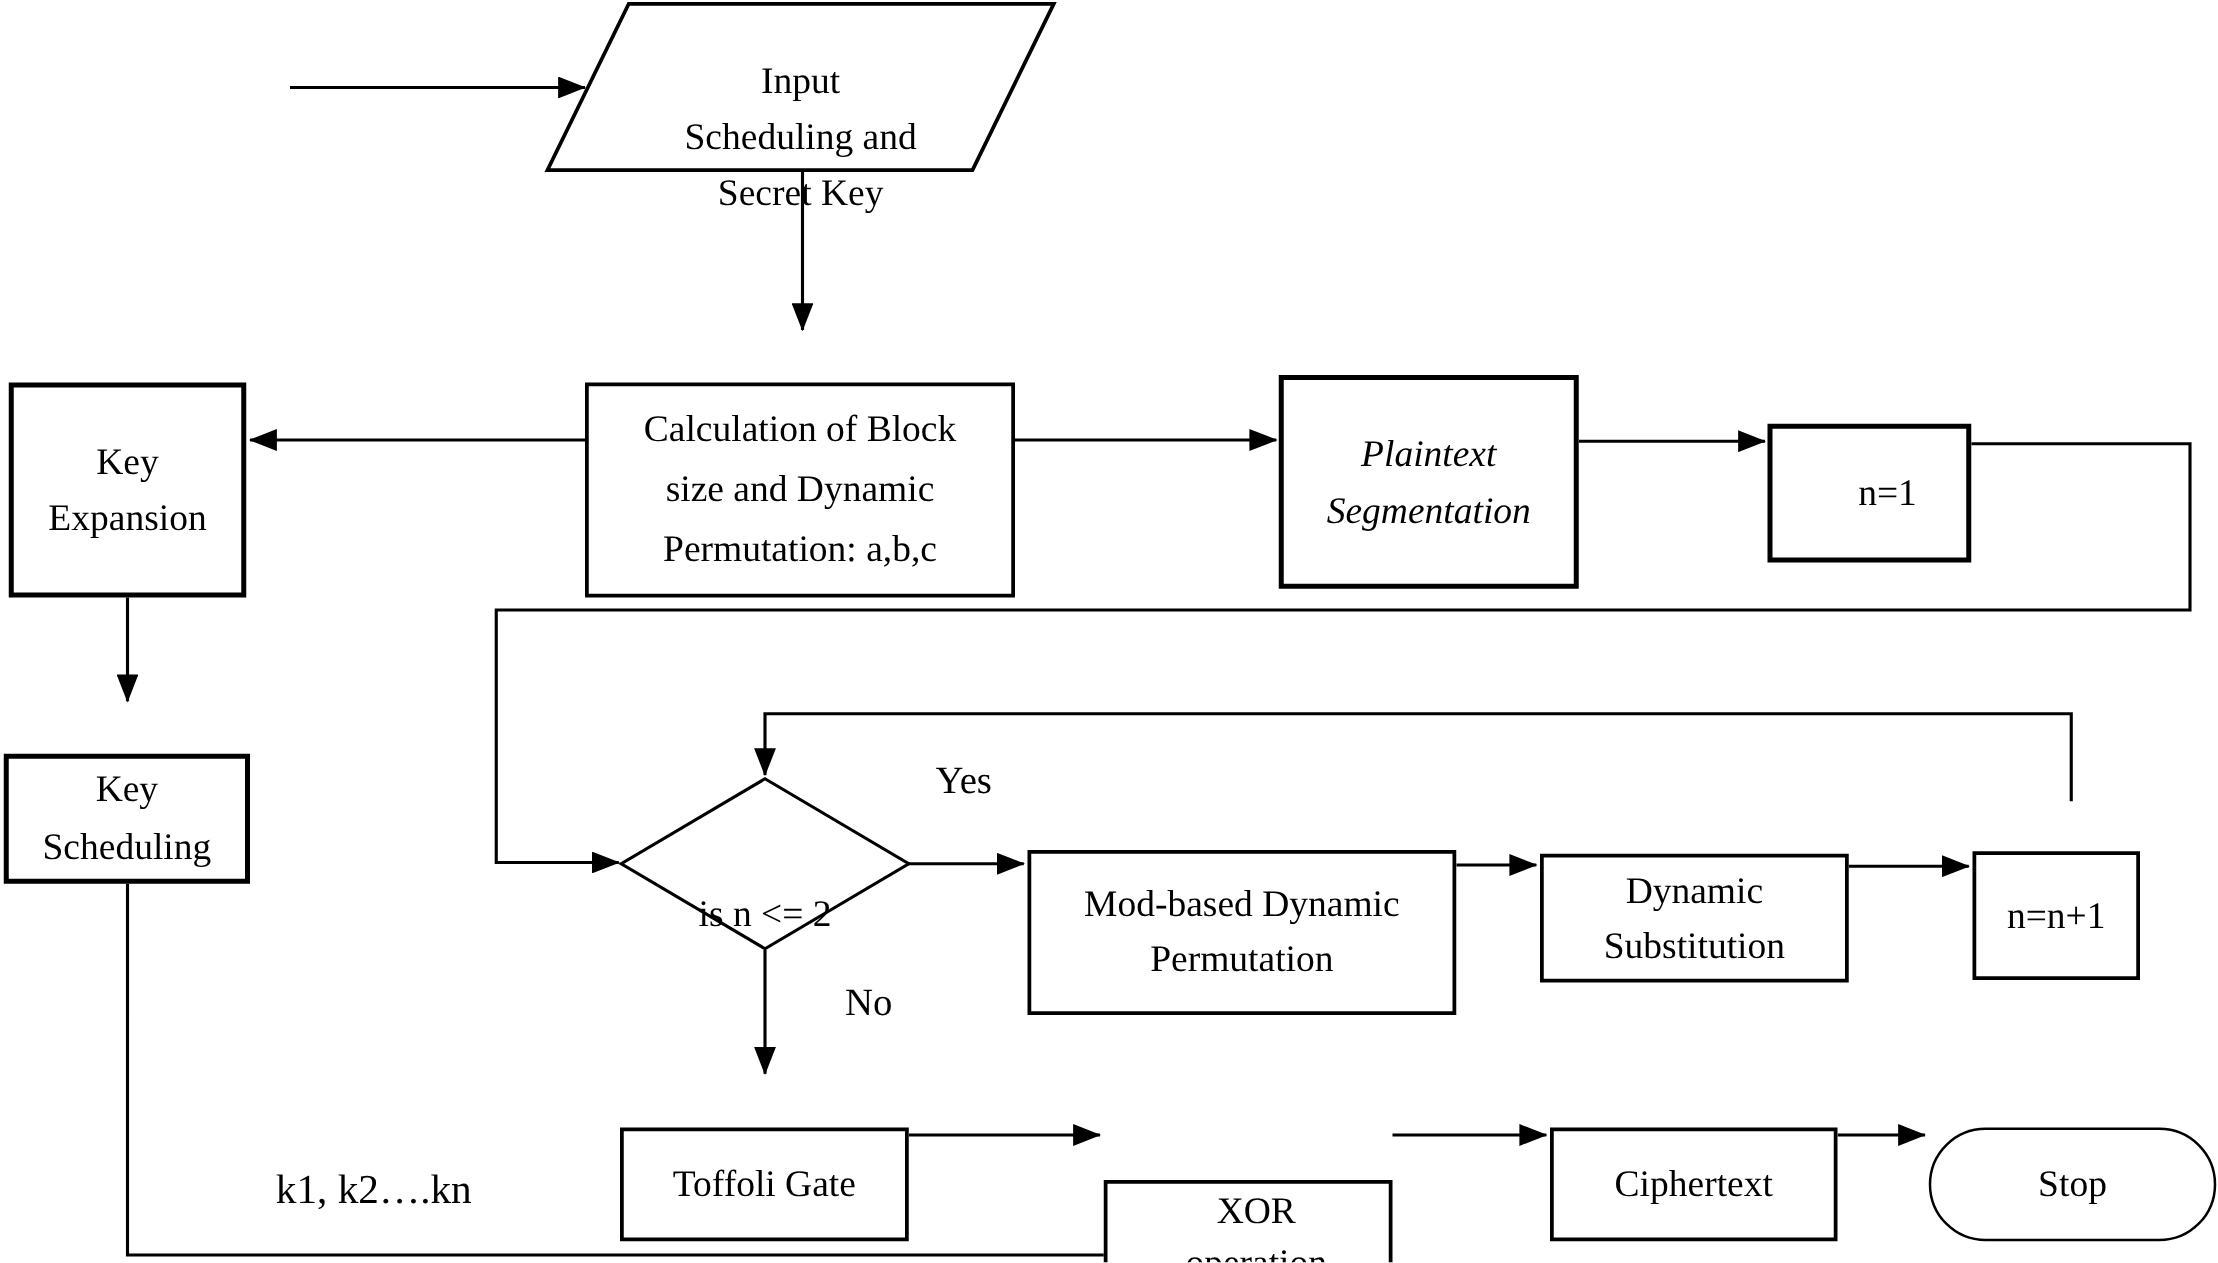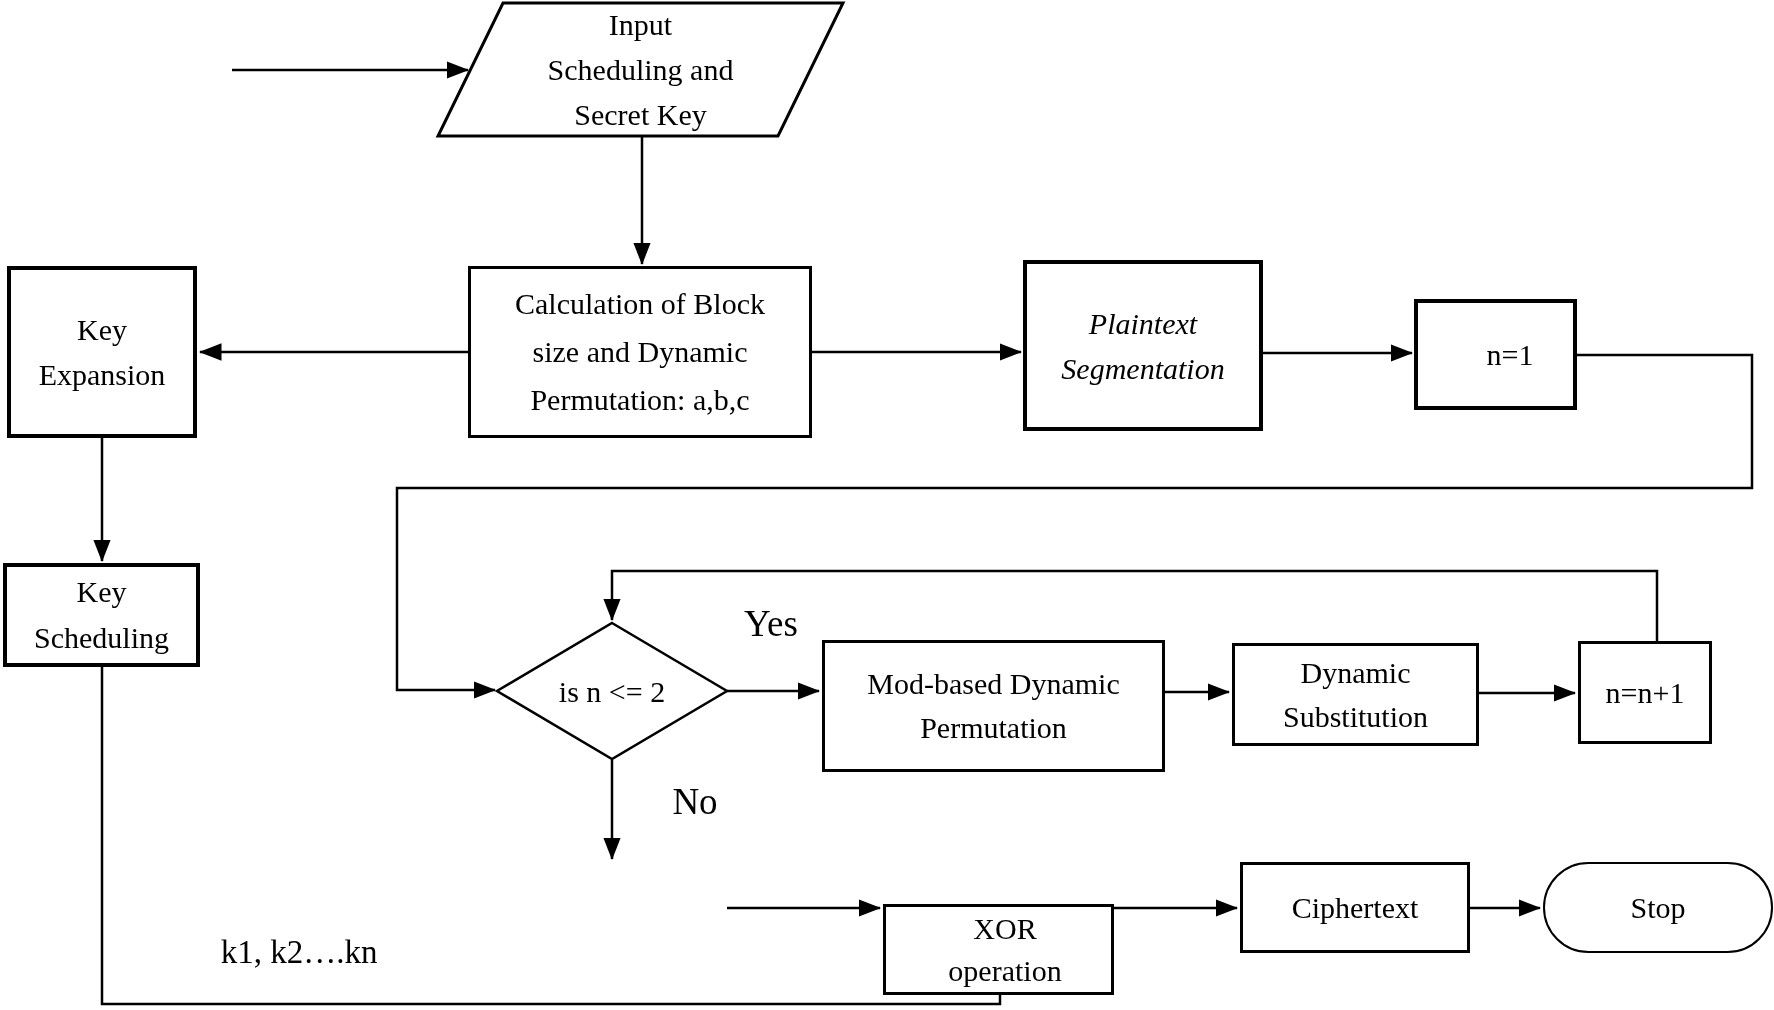--- a/index.html
+++ b/index.html
@@ -6,27 +6,27 @@
   .canvas{
     position:relative;width:1774px;height:1010px;background:#ffffff;
     font-family:"Liberation Serif","DejaVu Serif",serif;color:#000;
     overflow:hidden;
   }
   .wires{position:absolute;left:0;top:0;}
   .node{
     position:absolute;box-sizing:border-box;background:#ffffff;
     border:3px solid #000;display:flex;flex-direction:column;
     align-items:center;justify-content:center;text-align:center;
-    font-size:30px;line-height:45px;white-space:nowrap;
+    font-size:30px;line-height:45px;white-space:nowrap;margin-top:40px;
   }
   .thick{border-width:4px;}
   .stadium{border-radius:60px;border-width:2.5px;}
   .ghost{border:none;background:transparent;}
   .lbl{
-    position:absolute;font-size:37px;line-height:36px;text-align:center;
+    position:absolute;font-size:31px;line-height:36px;text-align:center;
     white-space:nowrap;
   }
   .ln{display:block;}
 </style>
 </head>
 <body>
 
 <div class="canvas">
 
   <svg class="wires" width="1774" height="1010" viewBox="0 0 1774 1010" xmlns="http://www.w3.org/2000/svg">
@@ -100,20 +100,23 @@
 
   <div class="node" style="left:1232px;top:643px;width:247px;height:103px;line-height:44px;">
     <span class="ln">Dynamic</span>
     <span class="ln">Substitution</span>
   </div>
 
   <div class="node" style="left:1578px;top:641px;width:134px;height:103px;">
     <span class="ln">n=n+1</span>
   </div>
 
+  <div class="node" style="left:496px;top:862px;width:231px;height:91px;">
+    <span class="ln">Toffoli Gate</span>
+  </div>
 
   <div class="node" style="left:883px;top:904px;width:231px;height:91px;line-height:42px;padding-left:13px;">
     <span class="ln">XOR</span>
     <span class="ln">operation</span>
   </div>
 
   <div class="node" style="left:1240px;top:862px;width:230px;height:91px;">
     <span class="ln">Ciphertext</span>
   </div>
 

